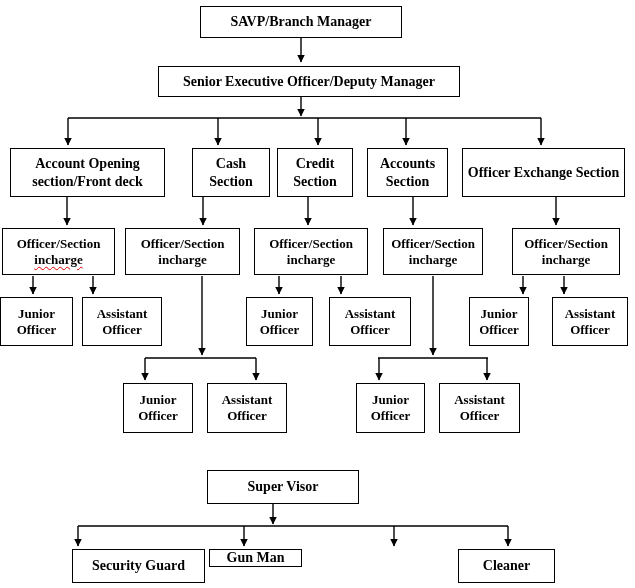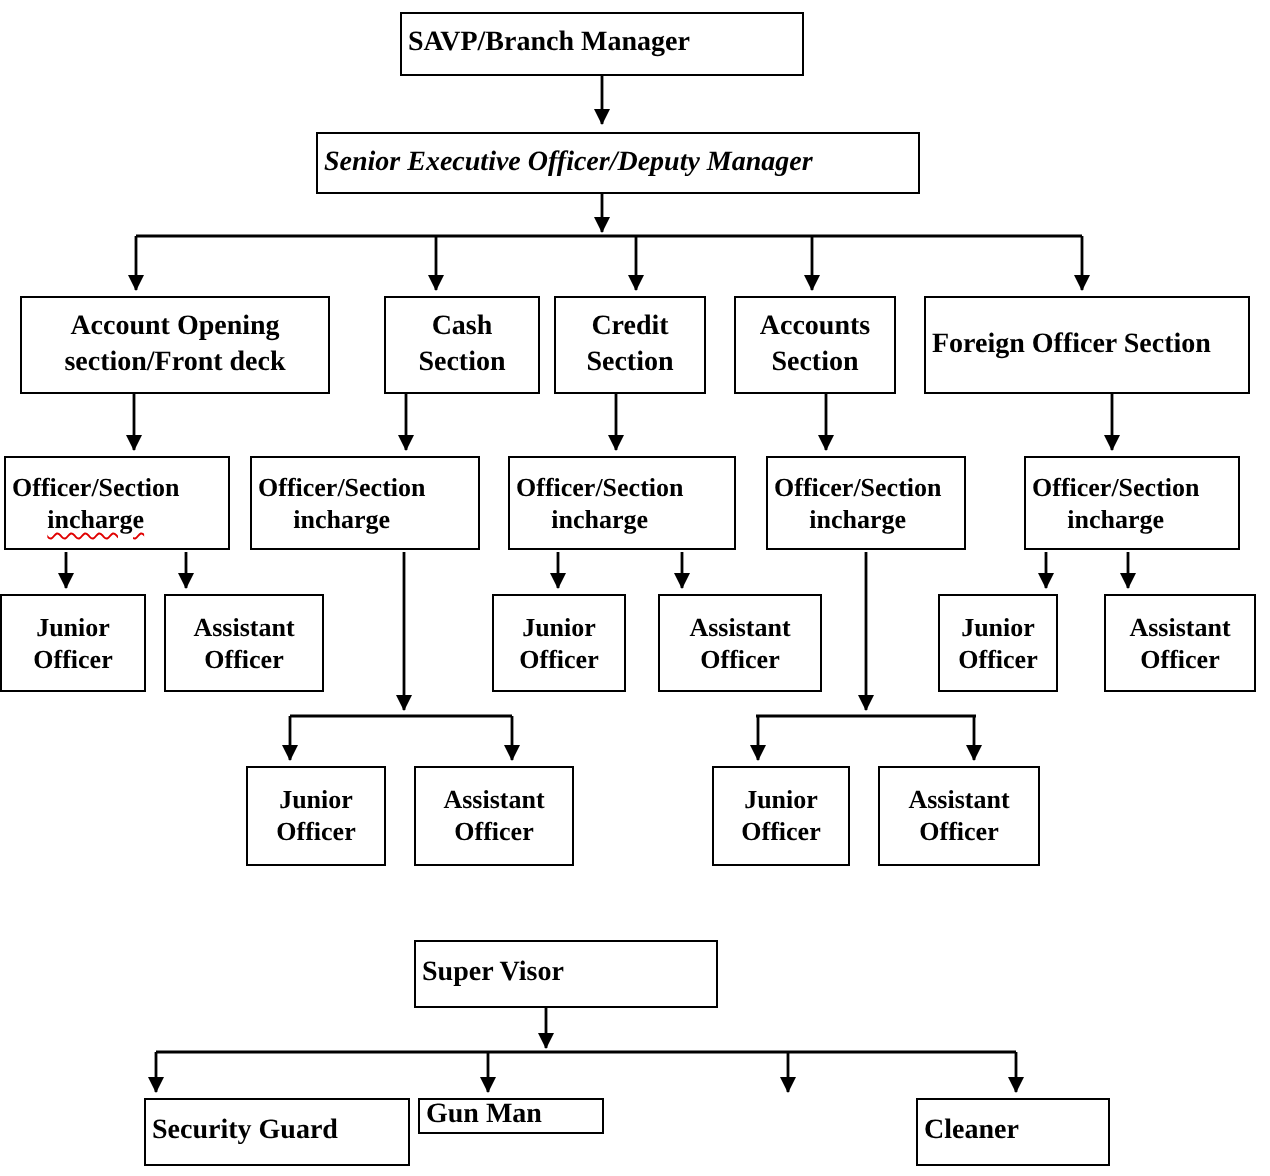--- a/index.html
+++ b/index.html
@@ -12,21 +12,21 @@
     color: #000000;
     overflow: hidden;
   }
   .box {
     position: absolute;
     box-sizing: border-box;
     border: 1.5px solid #000000;
     background: #ffffff;
     display: flex;
     align-items: center;
-    justify-content: flex-start;
+    justify-content: center;
     text-align: center;
     font-weight: 700;
     line-height: 1.22;
     padding: 1px 3px;
   }
   .fs14 { font-size: 14px; }
   .fs13 { font-size: 13px; }
   .squiggle {
     text-decoration: underline;
     text-decoration-style: wavy;
@@ -93,38 +93,38 @@
     <line x1="78" y1="526" x2="78" y2="546" marker-end="url(#ah)"></line>
     <line x1="244" y1="526" x2="244" y2="546" marker-end="url(#ah)"></line>
     <line x1="394" y1="526" x2="394" y2="546" marker-end="url(#ah)"></line>
     <line x1="508" y1="526" x2="508" y2="546" marker-end="url(#ah)"></line>
   </svg>
 
   <div class="box fs14" style="left:200px; top:6px; width:202px; height:32px;">
     <span>SAVP/Branch Manager</span>
   </div>
 
-  <div class="box fs14" style="left:158px; top:66px; width:302px; height:31px;font-style:italic;">
+  <div class="box fs14" style="left:158px; top:66px; width:302px; height:31px;">
     <span>Senior Executive Officer/Deputy Manager</span>
   </div>
 
   <div class="box fs14" style="left:10px; top:148px; width:155px; height:49px;">
     <span>Account Opening section/Front deck</span>
   </div>
   <div class="box fs14" style="left:192px; top:148px; width:78px; height:49px;">
     <span>Cash Section</span>
   </div>
   <div class="box fs14" style="left:277px; top:148px; width:76px; height:49px;">
     <span>Credit Section</span>
   </div>
   <div class="box fs14" style="left:367px; top:148px; width:81px; height:49px;">
     <span>Accounts Section</span>
   </div>
   <div class="box fs14" style="left:462px; top:148px; width:163px; height:49px;">
-    <span>Foreign Officer Section</span>
+    <span>Officer Exchange Section</span>
   </div>
 
   <div class="box fs13" style="left:2px; top:228px; width:113px; height:47px;">
     <div>
       <span>Officer/Section</span><br>
       <span class="squiggle">incharge</span>
     </div>
   </div>
   <div class="box fs13" style="left:125px; top:228px; width:115px; height:47px;">
     <div>

